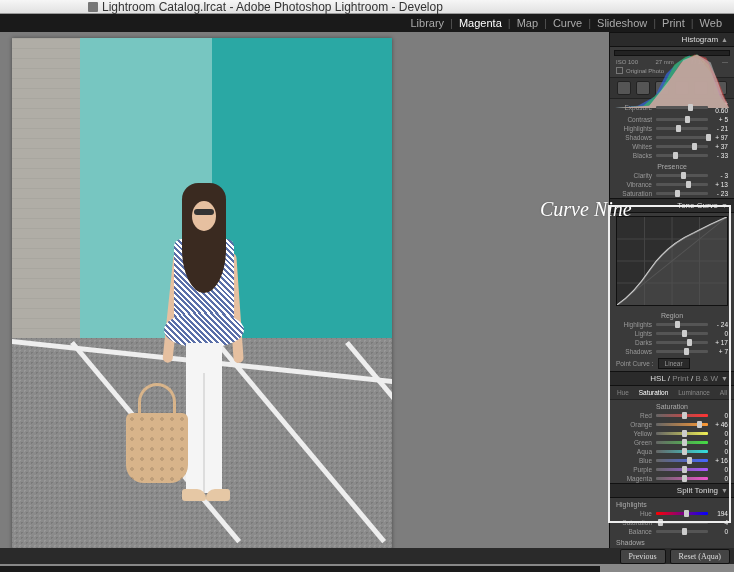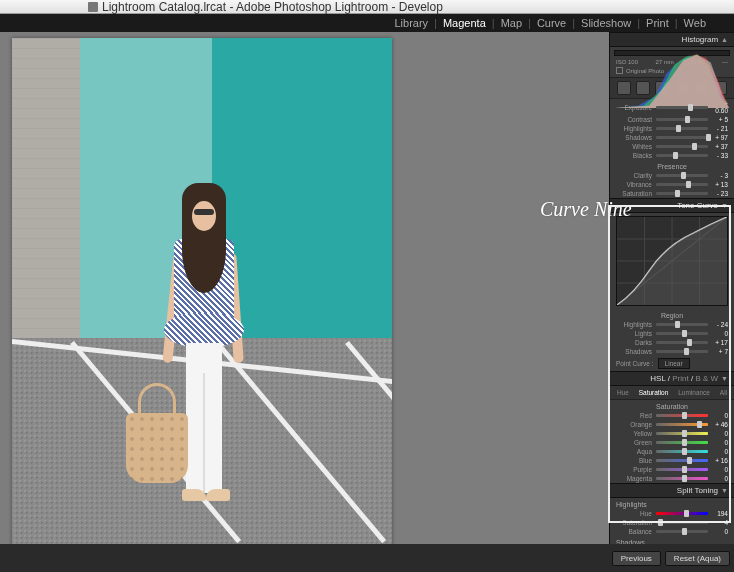--- a/index.html
+++ b/index.html
@@ -19,21 +19,21 @@
     font-size: 12px; color: #333;
     padding-left: 88px;
     border-bottom: 1px solid #999;
   }
   .titlebar .docicon { width:10px;height:10px;background:#777;margin-right:4px;border-radius:1px; }
   .modulebar {
     height: 18px;
     background: #1a1a1a;
     display: flex; align-items: center; justify-content: flex-end;
     color: #ccc; font-size: 11px;
-    padding-right: 22px;
+    padding-right: 6px;
   }
   .modulebar span { padding: 0 6px; color:#aaa; cursor:pointer; }
   .modulebar span.active { color:#fff; }
   .modulebar .sep { color:#555; padding:0; }
   .work {
     position:absolute; top:32px; left:0; right:0; bottom:16px;
     display:flex;
   }
   .canvas {
     flex:1; background:#7d7d7d;
@@ -132,23 +132,23 @@
     position:relative; }
   .curvebox svg { width:100%; height:100%; }
   .pcrow { display:flex; align-items:center; padding:2px 6px; font-size:6.5px; color:#999; }
   .pcrow .sel { margin-left:4px; background:#2a2a2a; padding:1px 6px; border:1px solid #111;}
   .tabs { display:flex; justify-content:space-around; padding:2px 2px; font-size:6.5px;
     background:#333; border-bottom:1px solid #222;}
   .tabs span { color:#888; padding:1px 3px;}
   .tabs span.active { color:#fff; }
 
   .footer {
-    position:absolute; left:0; right:0; bottom:0; height:28px;
+    position:absolute; left:0; right:0; bottom:8px; height:16px;
     background:#2a2a2a; display:flex; align-items:center; justify-content:flex-end;
-    padding-right:4px; gap:4px;
+    padding-right:4px; gap:4px;font-family:Liberation Serif, serif;
   }
   .footer .fbtn { background:#444; color:#ddd; font-size:8px; padding:2px 8px;
     border:1px solid #111; border-radius:2px; }
   .filmstrip-hint { position:absolute; left:0; bottom:0; width:600px; height:6px;
     background:#1a1a1a; }
 
   .annot {
     position:absolute; top:198px; left:540px;
     font-family: "Brush Script MT","Segoe Script",cursive;
     font-size:20px; color:#fff; font-style:italic;

